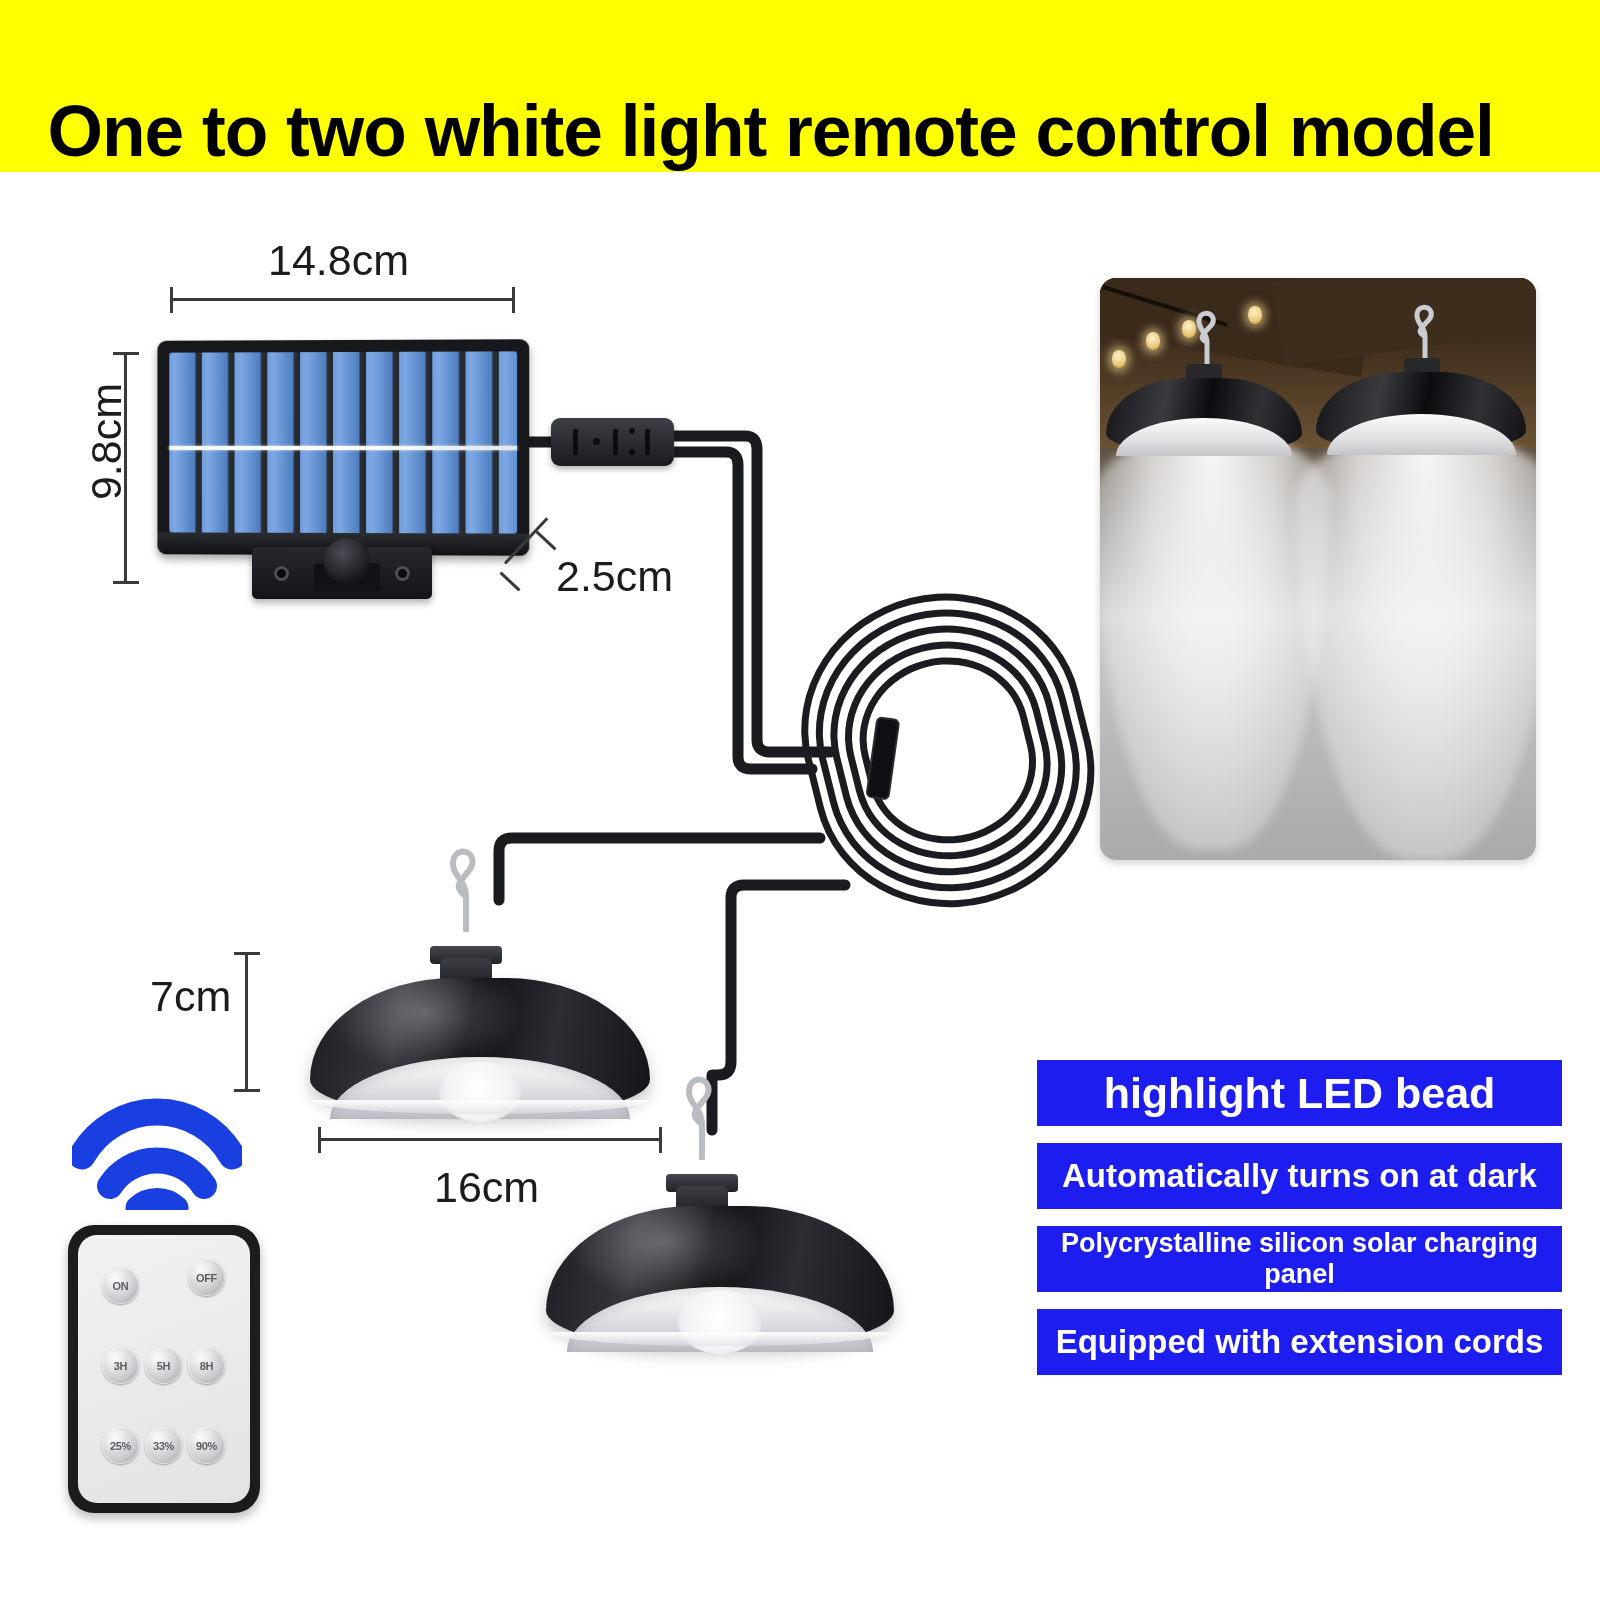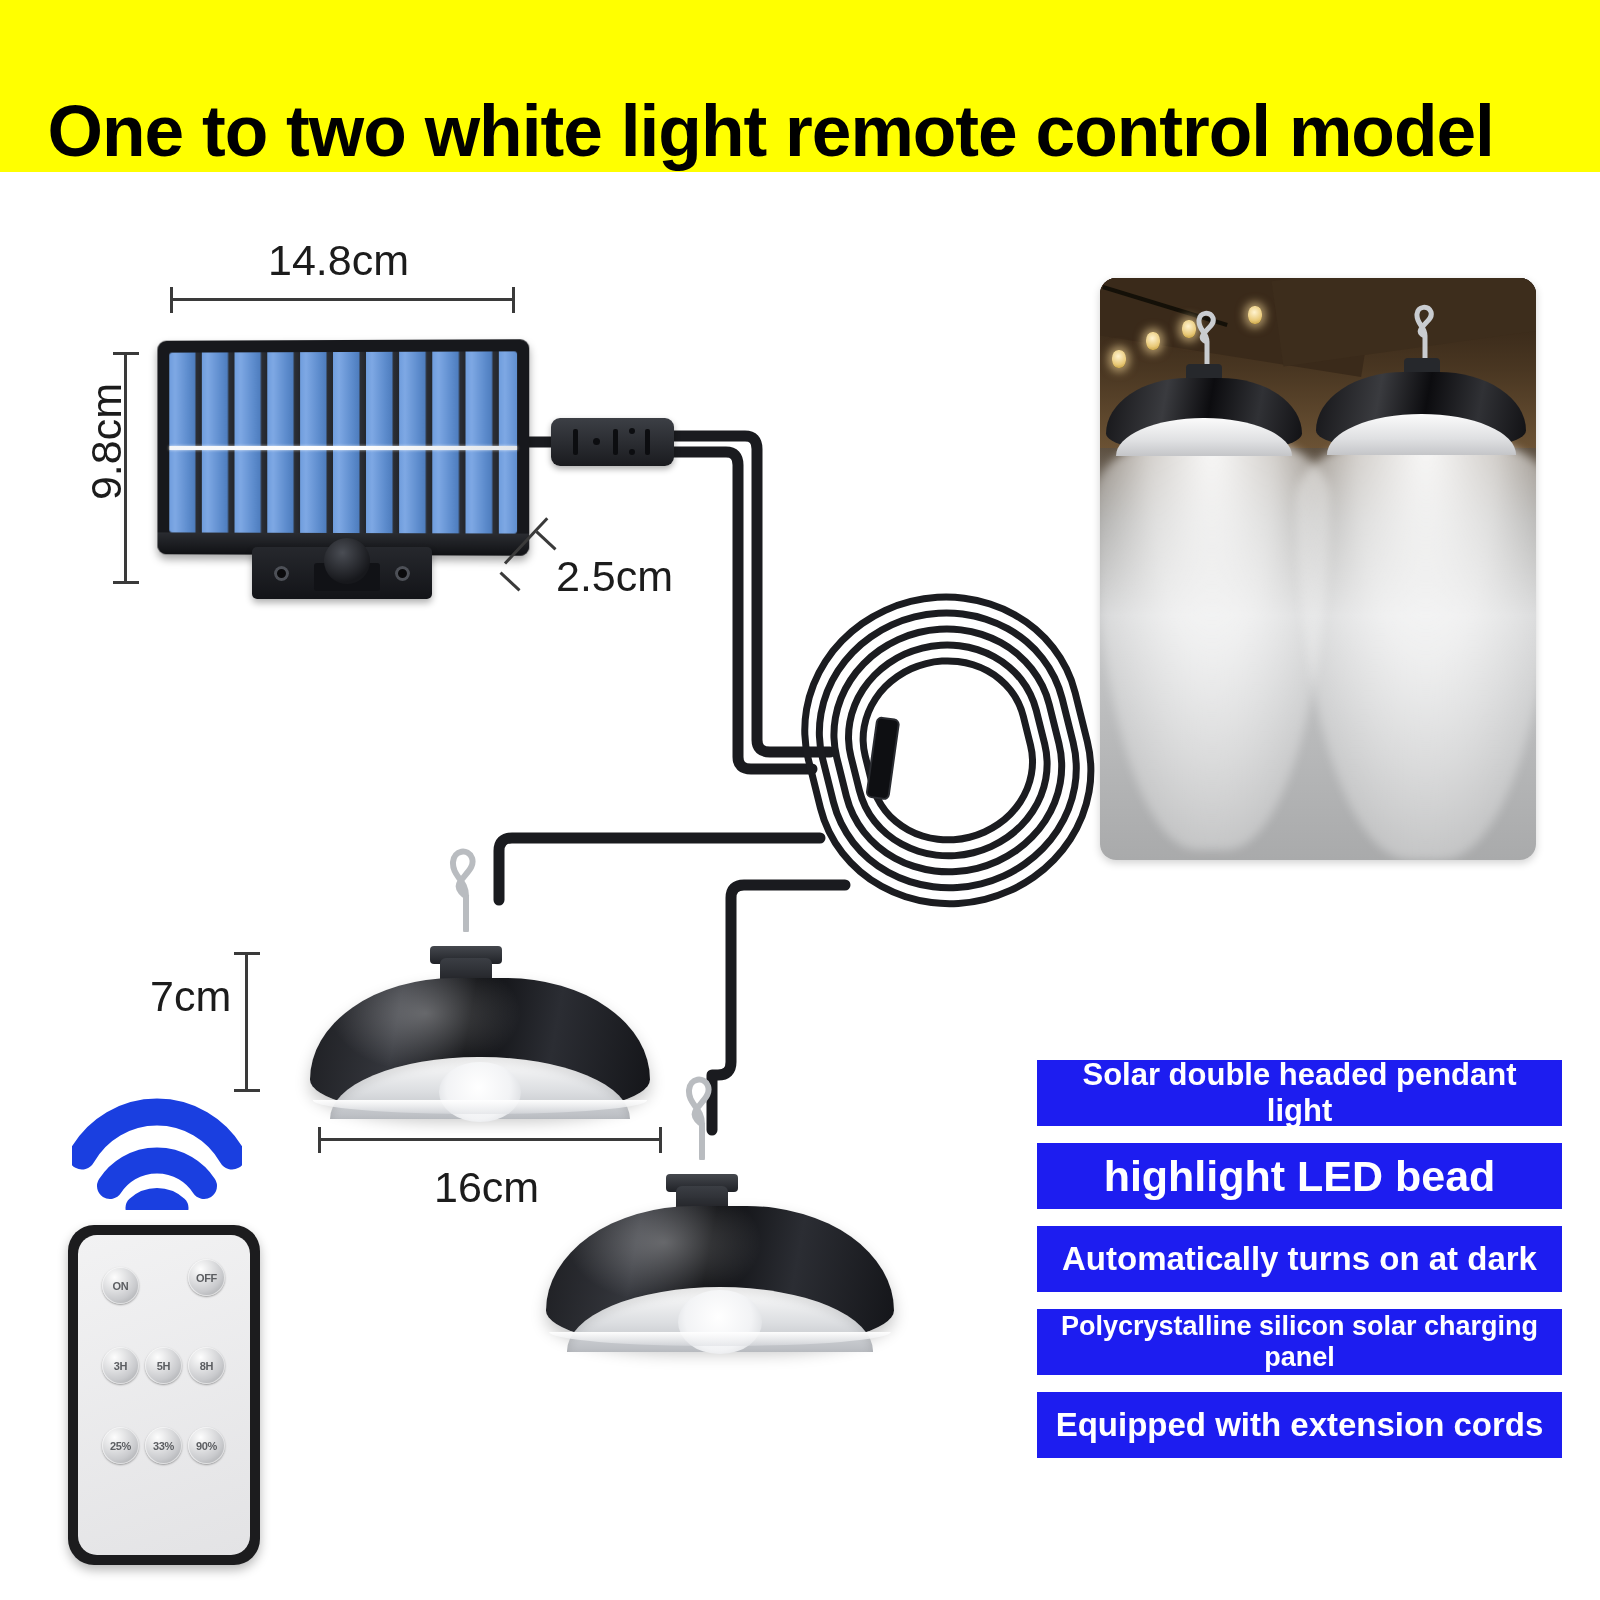--- a/index.html
+++ b/index.html
@@ -82,21 +82,21 @@
   .shade-bulb{position:absolute;border-radius:50%;
      background:radial-gradient(circle at 48% 42%,#ffffff,#f2f3f5 58%,#cfd2d6);}
   .shade-rim{position:absolute;left:1%;right:1%;bottom:0;height:10%;
      border-radius:50%/0 0 100% 100%;
      background:linear-gradient(180deg,rgba(255,255,255,.95),rgba(220,222,226,.55));}
 
   
   #wifi{position:absolute;left:72px;top:1092px;width:170px;height:118px;}
 
   
-  #remote{position:absolute;left:68px;top:1225px;width:192px;height:340px;
+  #remote{position:absolute;left:68px;top:1225px;width:192px;height:288px;
      background:#1c1c1e;border-radius:26px;
      box-shadow:0 5px 11px rgba(0,0,0,.28);}
   #remote-face{position:absolute;left:10px;top:10px;right:10px;bottom:10px;
      background:linear-gradient(160deg,#f2f2f3,#e3e3e5);border-radius:19px;}
   .rbtn{position:absolute;width:37px;height:37px;border-radius:50%;
      background:radial-gradient(circle at 34% 28%,#fdfdfd,#c9cacd 62%,#9a9c9f);
      box-shadow:0 1px 2px rgba(0,0,0,.35), inset 0 0 0 1px rgba(255,255,255,.55);
      display:flex;align-items:center;justify-content:center;
      font-size:11px;color:#5b5d61;font-weight:bold;letter-spacing:-.3px;}
 
@@ -289,18 +289,17 @@
       <path d="M13,60 L13,36 C13,26 4,24 5,14 C6,6 16,5 19,12 C21,19 13,22 9,29 C6,34 13,36 13,36" fill="none" stroke="#c9ccd0" stroke-width="5" stroke-linecap="round"></path>
     </svg>
     <div style="position:absolute;left:88px;top:52px;width:36px;height:18px;border-radius:4px;background:#26282c;"></div>
     <div class="ps-shade" style="left:0;top:66px;width:210px;height:78px;">
       <div class="ps-inner"></div>
     </div>
   </div>
 </div>
 
 <div id="features">
-  <div class="feat" style="font-size:31px;">Solar double headed pendant light</div>
   <div class="feat" style="font-size:43px;">highlight LED bead</div>
   <div class="feat" style="font-size:33px;">Automatically turns on at dark</div>
   <div class="feat" style="font-size:27px;">Polycrystalline silicon solar charging panel</div>
   <div class="feat" style="font-size:33px;">Equipped with extension cords</div>
 </div>
 
 </body></html>

